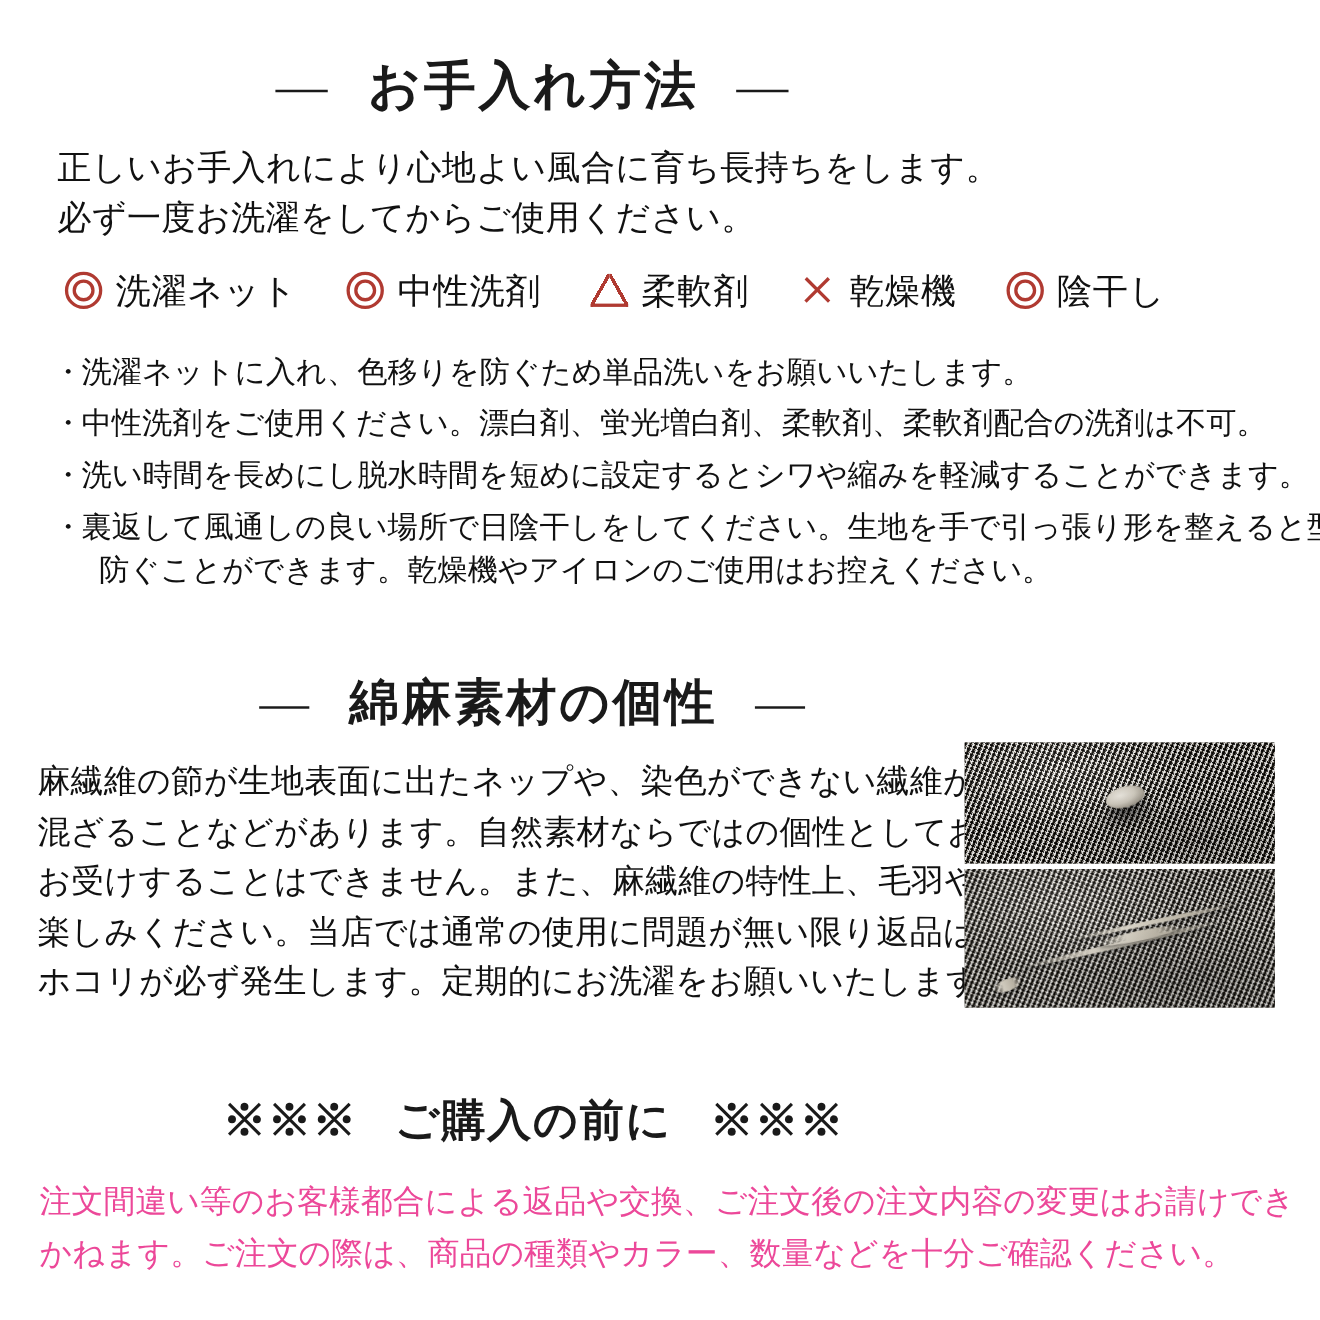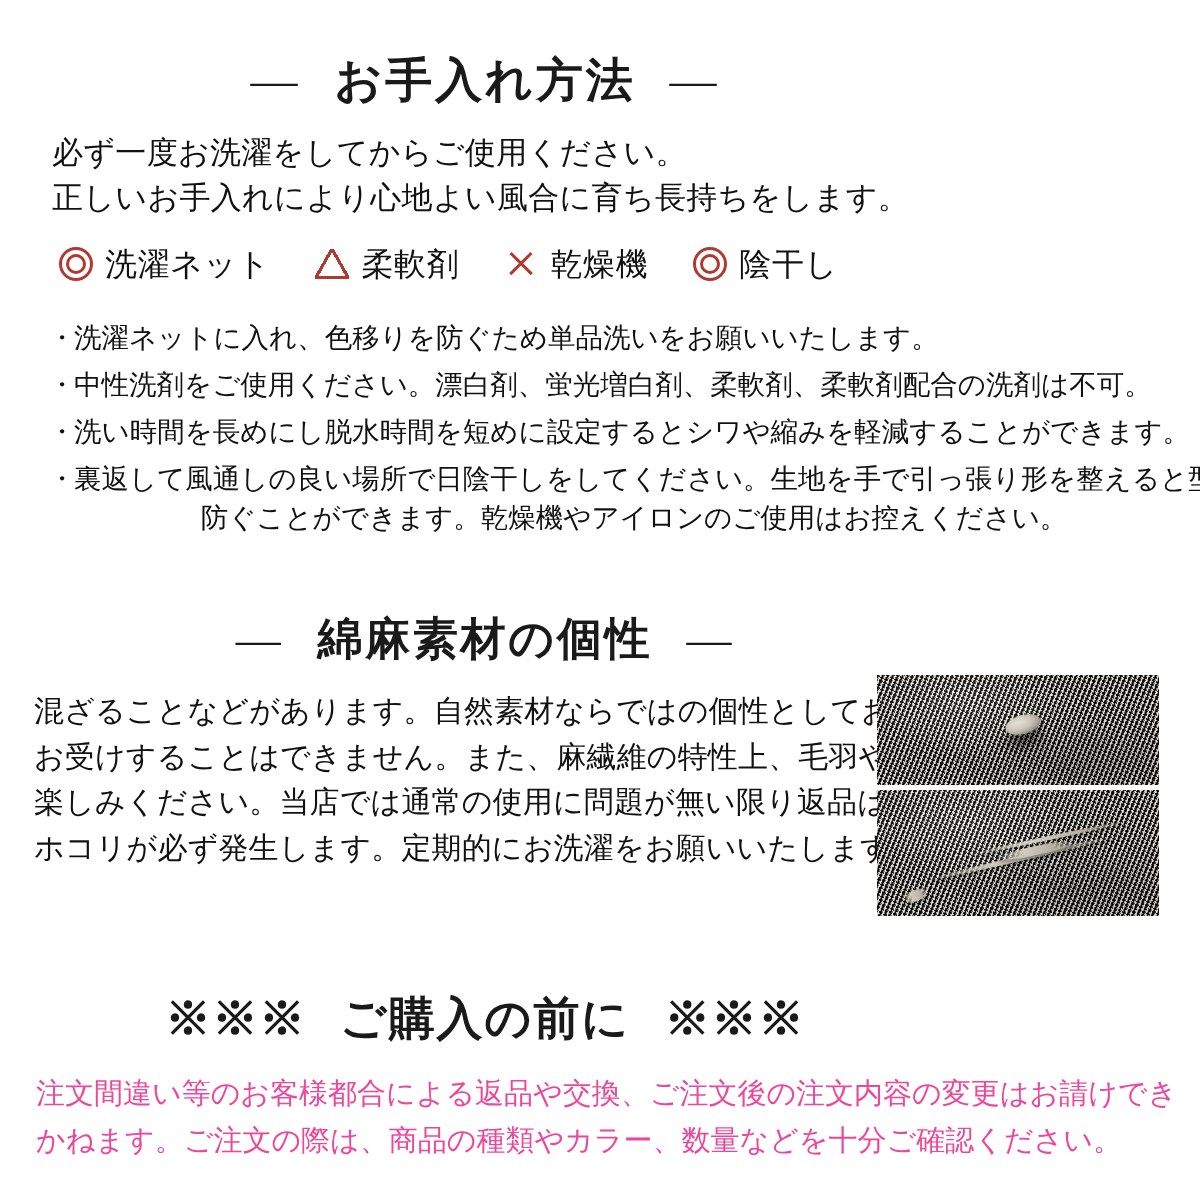--- a/index.html
+++ b/index.html
@@ -54,21 +54,21 @@
     font-size: 47px;
     line-height: 58px;
   }
   #heading-material {
     top: 606px;
     font-size: 45px;
     line-height: 56px;
   }
   #heading-before-purchase {
     top: 992px;
-    font-size: 46px;
+    font-size: 40px;
     line-height: 46px;
     letter-spacing: 0.04em;
   }
   #heading-before-purchase .marks {
     display: inline-block;
     vertical-align: middle;
     letter-spacing: 0.02em;
   }
 
   
@@ -170,21 +170,21 @@
     white-space: nowrap;
   }
   #care-notes .note .bullet {
     position: absolute;
     left: 0;
     top: 0;
     color: #111;
   }
   #care-notes .note .l1,
   #care-notes .note .l2 { display: block; }
-  #care-notes .note .l2 { padding-left: 16px; text-align: center; }
+  #care-notes .note .l2 { padding-left: 16px; }
 
   
   #material-body {
     position: absolute;
     left: 34px;
     top: 688px;
     width: 830px;
     font-size: 30px;
     line-height: 45.5px;
     color: #111;
@@ -277,28 +277,32 @@
 </head>
 <body>
 
 <div class="page">
 
   <div class="section-heading" id="heading-care">
     <span class="dash">—</span><span class="gap"></span><span class="htext">お手入れ方法</span><span class="gap"></span><span class="dash">—</span>
   </div>
 
   <div class="intro">
+    <div>正しいお手入れにより心地よい風合に育ち長持ちをします。</div>
     <div>必ず一度お洗濯をしてからご使用ください。</div>
-    <div>正しいお手入れにより心地よい風合に育ち長持ちをします。</div>
   </div>
 
   <div id="care-symbols">
     <div class="symbol-item">
       <span class="sym sym-double-circle"></span>
       <span class="symbol-label">洗濯ネット</span>
+    </div>
+    <div class="symbol-item">
+      <span class="sym sym-double-circle"></span>
+      <span class="symbol-label">中性洗剤</span>
     </div>
     <div class="symbol-item">
       <span class="sym sym-triangle"></span>
       <span class="symbol-label">柔軟剤</span>
     </div>
     <div class="symbol-item">
       <span class="sym sym-cross"></span>
       <span class="symbol-label">乾燥機</span>
     </div>
     <div class="symbol-item">
@@ -325,20 +329,21 @@
       <span class="l1">裏返して風通しの良い場所で日陰干しをしてください。生地を手で引っ張り形を整えると型崩れを</span>
       <span class="l2">防ぐことができます。乾燥機やアイロンのご使用はお控えください。</span>
     </div>
   </div>
 
   <div class="section-heading" id="heading-material">
     <span class="dash">—</span><span class="gap"></span><span class="htext">綿麻素材の個性</span><span class="gap"></span><span class="dash">—</span>
   </div>
 
   <div id="material-body">
+    <div>麻繊維の節が生地表面に出たネップや、染色ができない繊維が</div>
     <div>混ざることなどがあります。自然素材ならではの個性としてお</div>
     <div>お受けすることはできません。また、麻繊維の特性上、毛羽や</div>
     <div>楽しみください。当店では通常の使用に問題が無い限り返品は</div>
     <div>ホコリが必ず発生します。定期的にお洗濯をお願いいたします。</div>
   </div>
 
   <div class="fabric-photo" id="fabric-photo-top">
     <div class="weave"></div>
     <div class="nep-shadow"></div>
     <div class="nep"></div>

